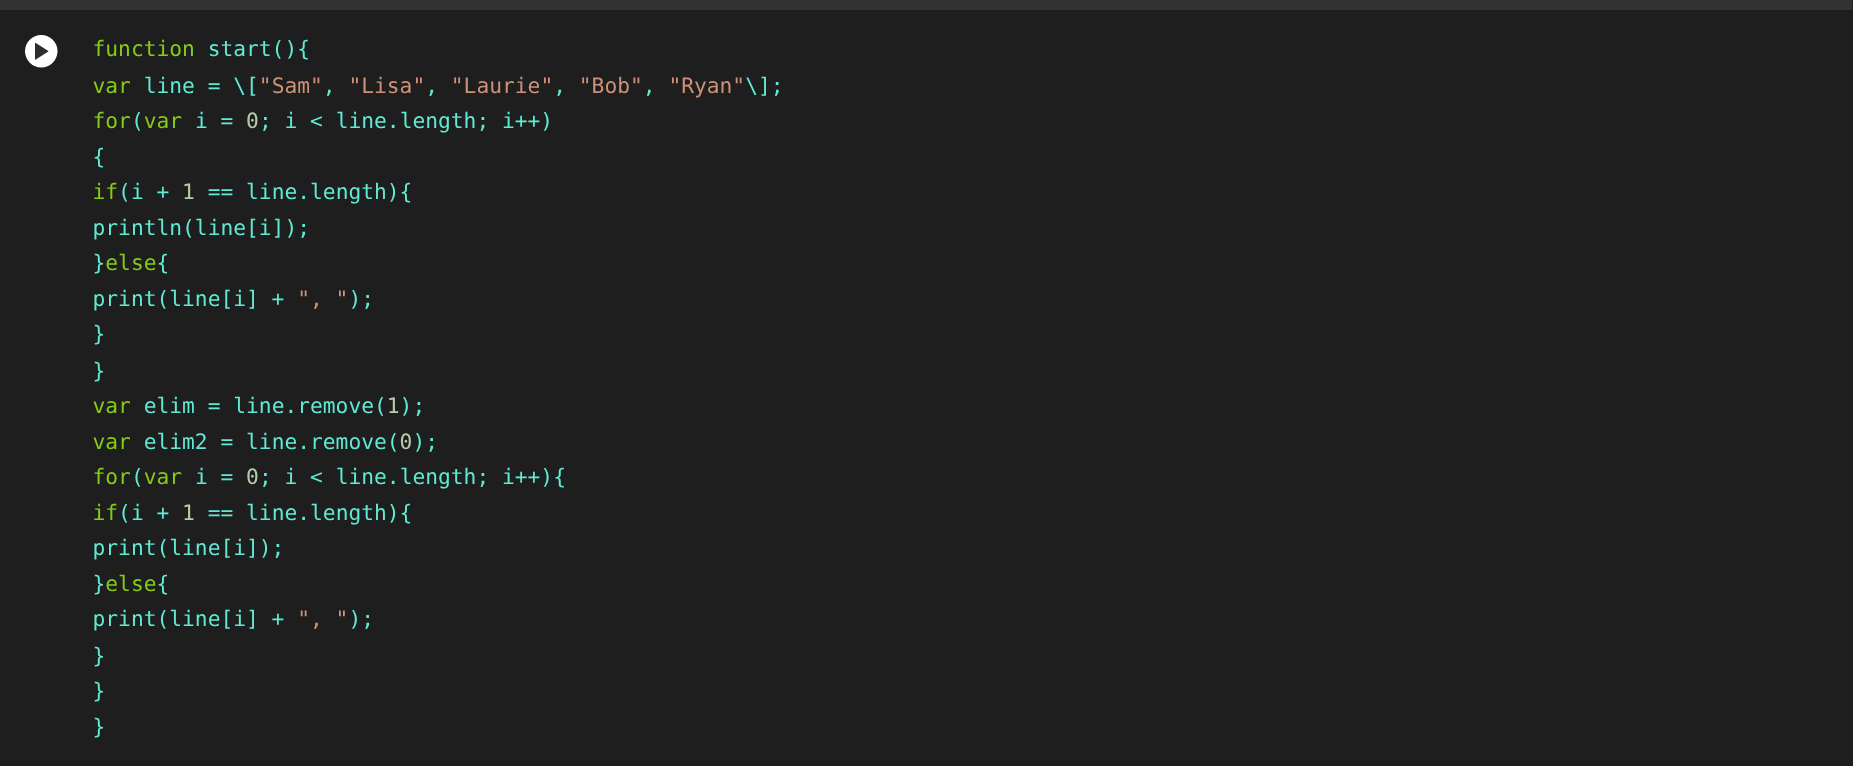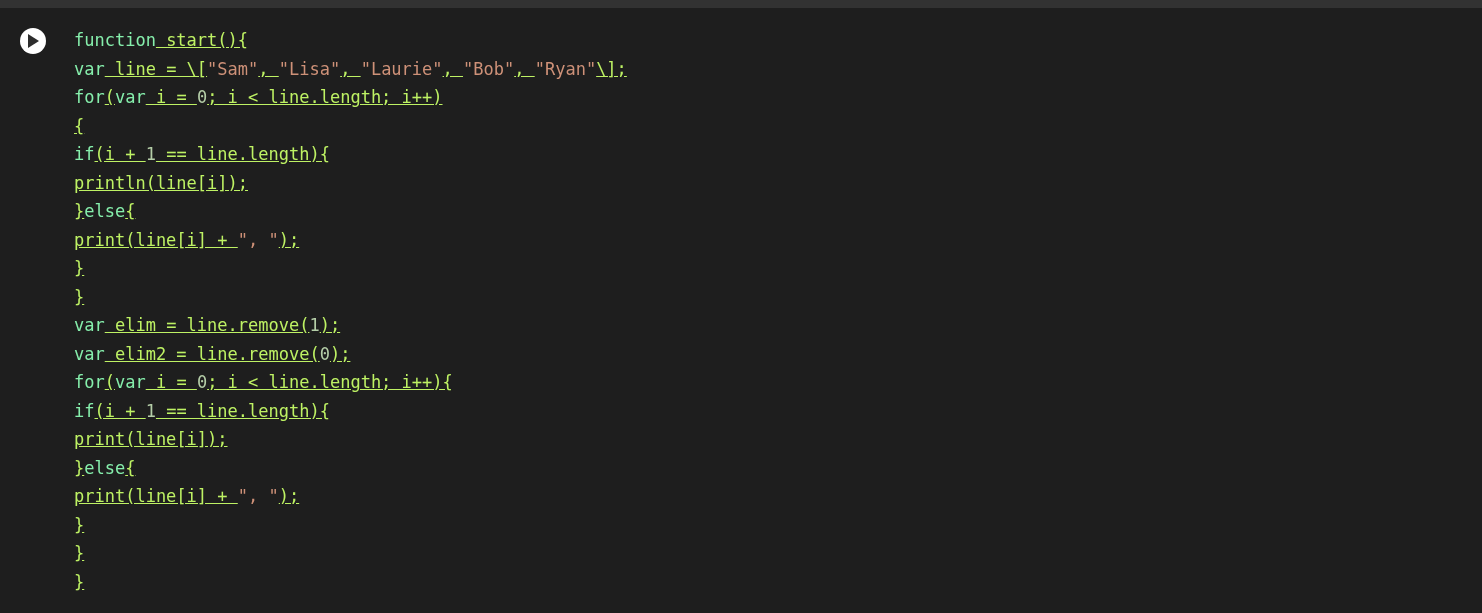--- a/index.html
+++ b/index.html
@@ -23,24 +23,24 @@
       width: 26px; height: 26px;
       border-radius: 50%;
       background: #fff;
       display: flex; align-items: center; justify-content: center;
       flex-shrink: 0;
       margin-right: 28px;
       margin-top: 2px;
     }
     .run svg { display: block; }
     .code { white-space: pre; }
-    .tk-kw   { color: #86efac; }
+    .tk-kw   { color: #84cc16; }
     .tk-num  { color: #b5cea8; }
     .tk-str  { color: #ce9178; }
-    .tk-def  { color: #bef264; text-decoration: underline; }
+    .tk-def  { color: #5eead4; }
   </style>
 </head>
 <body>
 
 <div class="top-bar"></div>
 <div class="editor">
   <div class="run" title="Run">
     <svg width="12" height="14" viewBox="0 0 12 14">
         <polygon points="1,0 12,7 1,14" fill="#2d2d2d"></polygon>
       </svg>

